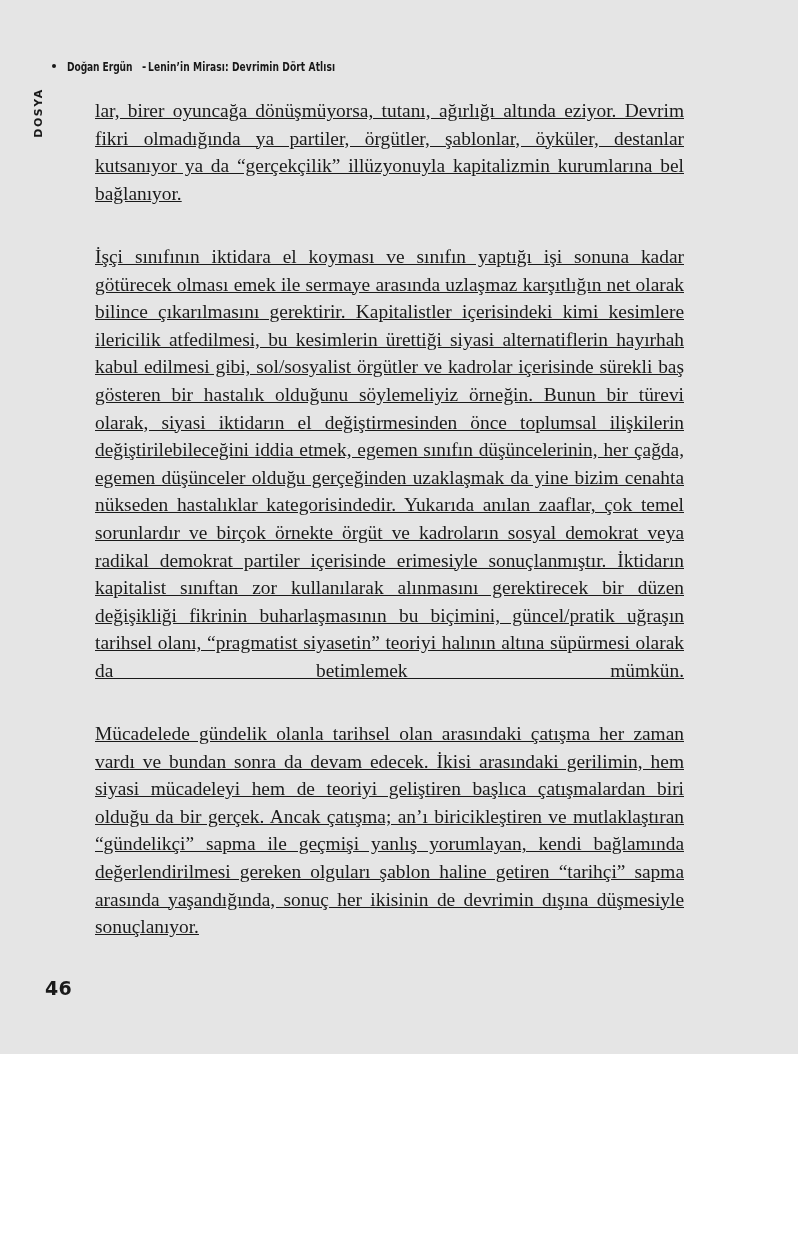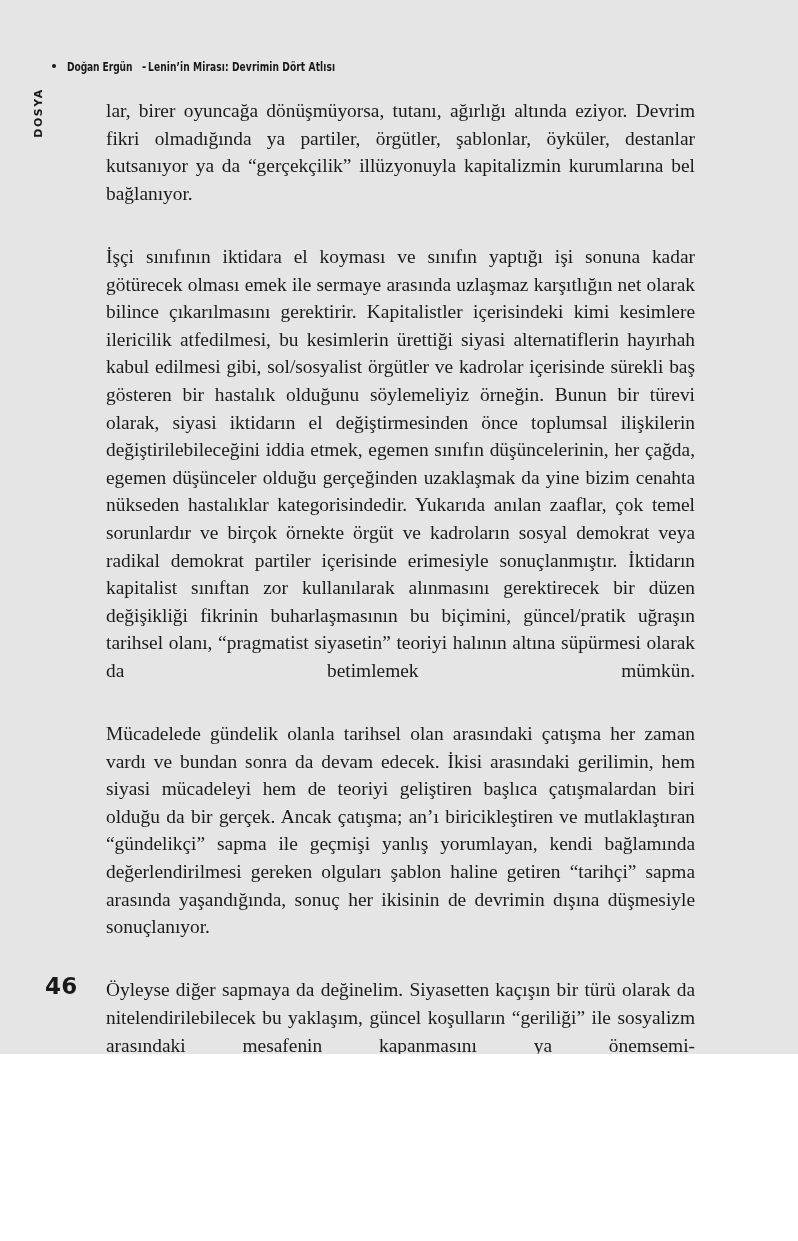--- a/index.html
+++ b/index.html
@@ -92,23 +92,24 @@
     color: #181818;
     writing-mode: vertical-rl;
     transform: rotate(180deg);
     white-space: nowrap;
     line-height: 1;
   }
 
   
   .body-col {
     position: absolute;
-    left: 106px;
+    left: 95px;
     top: 97px;
     width: 589px;
+    text-decoration: underline;
   }
 
   .body-col p {
     margin: 0;
     font-size: 19.4px;
     line-height: 27.6px;
     text-align: justify;
     text-justify: inter-word;
     hyphens: none;
     -webkit-hyphens: none;
@@ -126,21 +127,21 @@
     display: inline-block;
     width: 100%;
   }
 
   
   .folio {
     position: absolute;
     left: 45px;
     bottom: 55px;
     font-family: "DejaVu Sans", "Liberation Sans", sans-serif;
-    font-size: 23px;
+    font-size: 19px;
     font-weight: 700;
     color: #1a1a1a;
     letter-spacing: 0.3px;
   }
 </style>
 </head>
 <body>
 
 <div class="page">
 
@@ -152,18 +153,17 @@
   </div>
 
   <div class="section-tab">
     <span class="section-tab-label">DOSYA</span>
   </div>
 
   <div class="body-col">
     <p>lar, birer oyuncağa dönüşmüyorsa, tutanı, ağırlığı altında eziyor. Devrim fikri olmadığında ya partiler, örgütler, şablonlar, öyküler, destanlar kutsanıyor ya da “gerçekçilik” illüzyonuyla kapitalizmin kurumlarına bel bağlanıyor.</p>
     <p>İşçi sınıfının iktidara el koyması ve sınıfın yaptığı işi sonuna kadar götürecek olması emek ile sermaye arasında uzlaşmaz karşıtlığın net olarak bilince çıkarılmasını gerektirir. Kapitalistler içerisindeki kimi kesimlere ilericilik atfedilmesi, bu kesimlerin ürettiği siyasi alternatiflerin hayırhah kabul edilmesi gibi, sol/sosyalist örgütler ve kadrolar içerisinde sürekli baş gösteren bir hastalık olduğunu söylemeliyiz örneğin. Bunun bir türevi olarak, siyasi iktidarın el değiştirmesinden önce toplumsal ilişkilerin değiştirilebileceğini iddia etmek, egemen sınıfın düşüncelerinin, her çağda, egemen düşünceler olduğu gerçeğinden uzaklaşmak da yine bizim cenahta nükseden hastalıklar kategorisindedir. Yukarıda anılan zaaflar, çok temel sorunlardır ve birçok örnekte örgüt ve kadroların sosyal demokrat veya radikal demokrat partiler içerisinde erimesiyle sonuçlanmıştır. İktidarın kapitalist sınıftan zor kullanılarak alınmasını gerektirecek bir düzen değişikliği fikrinin buharlaşmasının bu biçimini, güncel/pratik uğraşın tarihsel olanı, “pragmatist siyasetin” teoriyi halının altına süpürmesi olarak da betimlemek mümkün.</p>
     <p>Mücadelede gündelik olanla tarihsel olan arasındaki çatışma her zaman vardı ve bundan sonra da devam edecek. İkisi arasındaki gerilimin, hem siyasi mücadeleyi hem de teoriyi geliştiren başlıca çatışmalardan biri olduğu da bir gerçek. Ancak çatışma; an’ı biricikleştiren ve mutlaklaştıran “gündelikçi” sapma ile geçmişi yanlış yorumlayan, kendi bağlamında değerlendirilmesi gereken olguları şablon haline getiren “tarihçi” sapma arasında yaşandığında, sonuç her ikisinin de devrimin dışına düşmesiyle sonuçlanıyor.</p>
-    <p>Öyleyse diğer sapmaya da değinelim. Siyasetten kaçışın bir türü olarak da nitelendirilebilecek bu yaklaşım, güncel koşulların “geriliği” ile sosyalizm arasındaki mesafenin kapanmasını ya önemsemi-</p>
   </div>
 
   <div class="folio">46</div>
 
 </div>
 
 </body></html>

